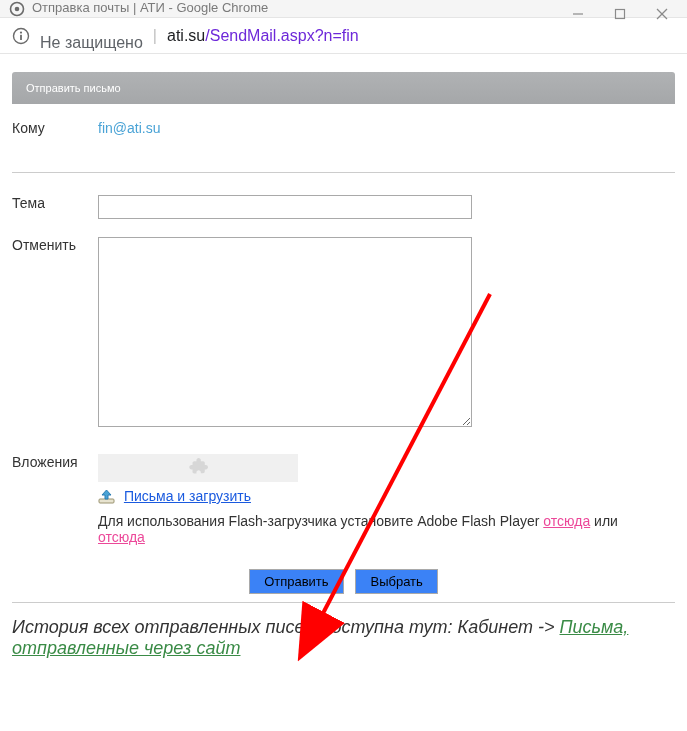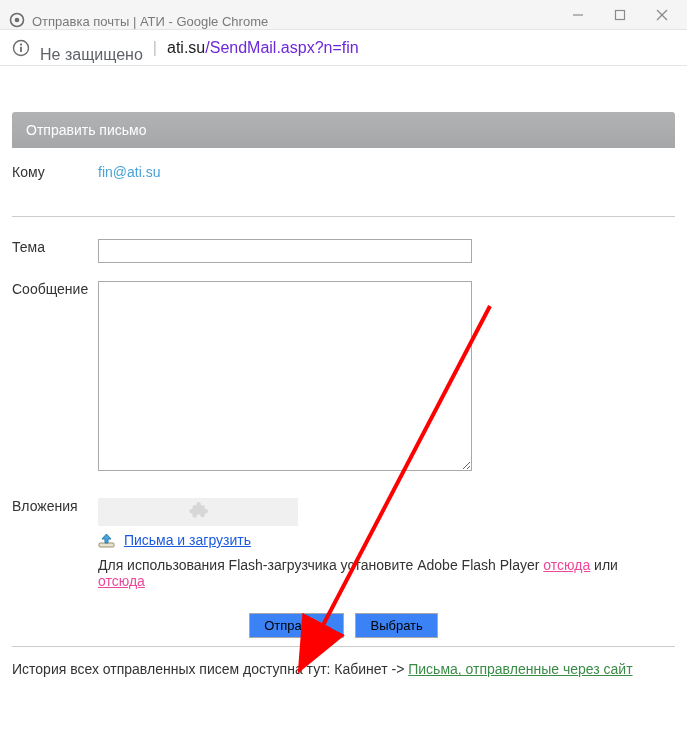--- a/index.html
+++ b/index.html
@@ -7,22 +7,22 @@
     margin: 0;
     font-family: Arial, Helvetica, sans-serif;
     font-size: 14px;
     color: #333;
     background: #fff;
     width: 687px;
   }
   
   .titlebar {
     display: flex;
-    align-items: flex-end;
-    height: 30px;
+    align-items: flex-start;
+    height: 18px;
     background: #f5f5f5;
     padding: 0 4px;
     border-bottom: 1px solid #e5e5e5;
   }
   .titlebar .favicon {
     width: 18px; height: 18px; margin: 0 6px 0 4px;
     display: inline-flex; align-items: center; justify-content: center;
   }
   .titlebar .title {
     flex: 1;
@@ -51,22 +51,21 @@
   .addrrow .host { color: #202124; }
   .addrrow .path { color: #6d28d9; }
   
   .page { padding: 18px 12px 10px 12px; }
   .panel-header {
     background: #a8aaac;
     background: linear-gradient(#b0b2b4,#a5a7a9);
     color: #fff;
     border-radius: 3px 3px 0 0;
     padding: 10px 14px;
-    font-size: 14px;
-    margin-top: 28px;
+    font-size: 11px;
   }
   .form-row {
     display: flex;
     align-items: flex-start;
     padding: 12px 0 6px 0;
   }
   .form-row.to { padding-top: 16px; padding-bottom: 36px; border-bottom: 1px solid #ccc; }
   .form-row.from { padding-top: 10px; padding-bottom: 10px; border-bottom: 1px solid #ccc; }
   .form-row.subject { padding-top: 22px; padding-bottom: 10px; }
   .form-row.message { padding-top: 8px; padding-bottom: 10px; }
@@ -118,22 +117,23 @@
   button.action {
     font-size: 13px;
     padding: 4px 14px;
     background: #3b82f6;
     border: 1px solid #a9a9a9;
     cursor: pointer;
     margin: 0 4px;
   }
   .history-line {
     padding: 14px 0 0 0;
-    font-size: 14px;
+    font-size: 18px;
     color: #333;
+    font-style: italic;
   }
   .history-line .link { color: #3a8b46; text-decoration: underline; cursor:pointer; }
   
   .arrow-overlay {
     position: absolute;
     left: 0; top: 0;
     pointer-events: none;
   }
 </style>
 </head>
@@ -194,21 +194,21 @@
 
 
   <div class="form-row subject">
     <div class="label-col">Тема</div>
     <div class="field-col">
       <input type="text" class="subject-input" value="" style="">
     </div>
   </div>
 
   <div class="form-row message">
-    <div class="label-col">Сообщение</div>
+    <div class="label-col">Отменить</div>
     <div class="field-col">
       <textarea class="msg" style=""></textarea>
     </div>
   </div>
 
   <div class="form-row attach">
     <div class="label-col">Вложения</div>
     <div class="field-col">
       <div class="attach-box">
         <span class="puzzle">

